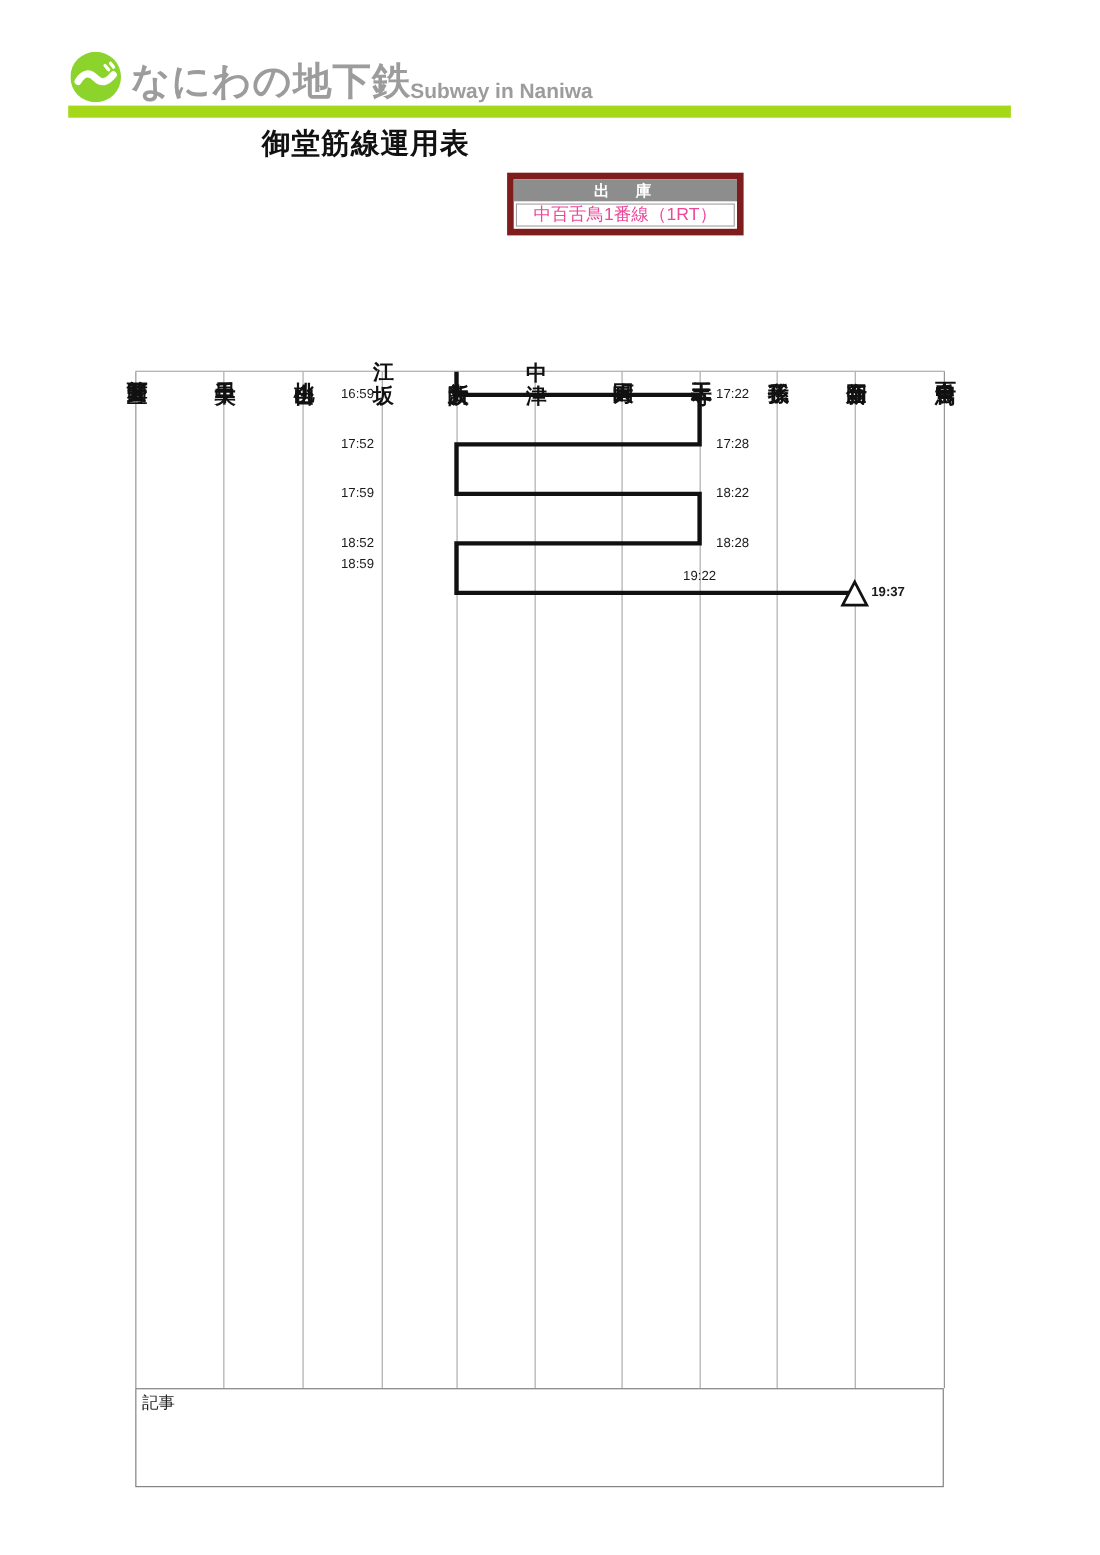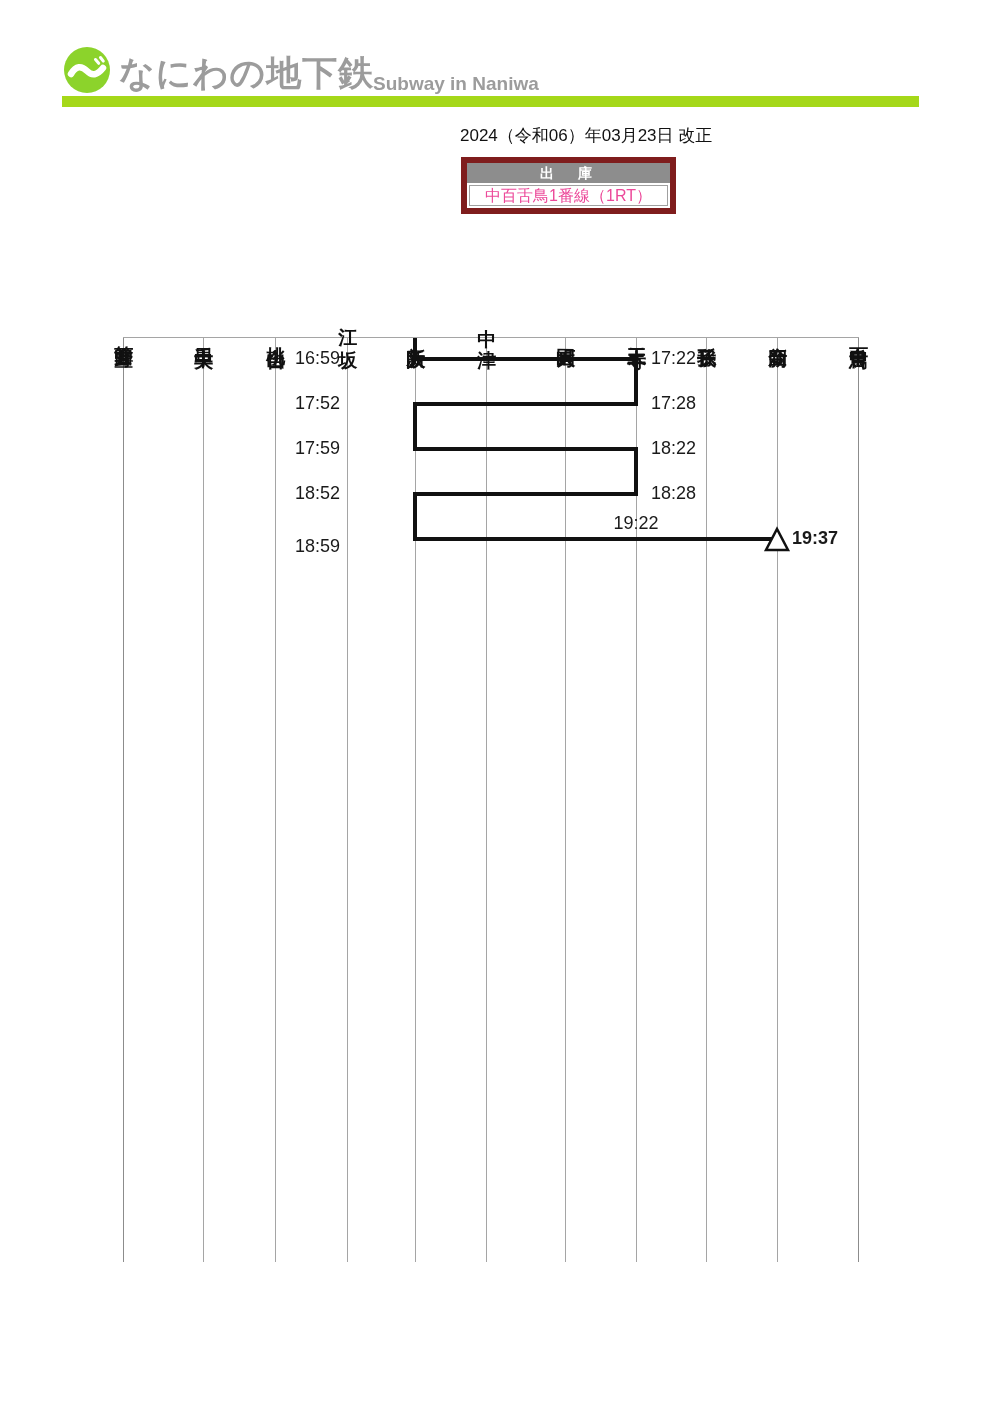--- a/index.html
+++ b/index.html
@@ -40,21 +40,21 @@
   .depot .bd{margin:2px;border:1px solid #a0a0a0;font-size:16px;text-align:center;
              line-height:19px;height:19px;white-space:nowrap;color:#ec4899;}
 
   
   .vline{position:absolute;width:1px;background:var(--grid-gray);}
   .vline.edge{background:#8c8c8c;}
   .hline-top{position:absolute;height:1px;background:var(--grid-gray);}
   .station-label{position:absolute;writing-mode:vertical-rl;text-orientation:upright;
                  font-size:19px;line-height:1.12;letter-spacing:1px;font-weight:600;
                  transform:translateX(-50%);color:#111;white-space:nowrap;}
-  .time-label{position:absolute;font-size:18px;height:22px;line-height:22px;white-space:nowrap;color:#1a1a1a;}
+  .time-label{position:absolute;font-size:12px;height:22px;line-height:22px;white-space:nowrap;color:#1a1a1a;}
   .time-label.bold{font-weight:bold;}
   .time-label.above{transform:translateX(-50%);}
   svg.diagram{position:absolute;overflow:visible;}
 
   
   .notes{position:absolute;left:123px;top:1262px;width:733px;height:88px;border:1px solid #777;
          font-size:15px;color:#222;box-sizing:content-box;}
   .notes .lbl{display:inline-block;margin:3px 0 0 5px;}
 </style>
 </head>
@@ -64,21 +64,21 @@
 
   <svg class="logo" viewBox="0 0 46 46">
     <circle cx="23" cy="23" r="23" fill="#8cd32b"></circle>
     <path d="M7 27 C 12 18.5, 17.5 18.5, 23 24 C 28 29, 33 28.5, 39 21" fill="none" stroke="#fff" stroke-width="6.5" stroke-linecap="round"></path>
     <path d="M31.5 12.5 l3.2 3.8 M36.5 10.5 l2.8 3.6" fill="none" stroke="#fff" stroke-width="3" stroke-linecap="round"></path>
   </svg>
   <div class="brand-title">なにわの地下鉄</div>
   <div class="brand-sub">Subway in Naniwa</div>
   <div class="green-bar"></div>
 
-  <div class="revision">2024（令和06）年03月23日 改正</div>
+  <div class="doc-title">御堂筋線運用表</div>
 
 
   <div class="depot out">
     <div class="hd">出　庫</div>
     <div class="bd">中百舌鳥1番線（1RT）</div>
   </div>
 
   <div id="diagram">
       <div class="hline-top" style="left: 123px; top: 337px; width: 736px;"></div>
       <div class="vline edge" style="left: 123px; top: 338px; height: 924px;"></div>
@@ -108,19 +108,22 @@
         <polygon points="643,212 665,212 654,191" fill="#fff" stroke="var(--line-black)" stroke-width="2.5"></polygon>
       </svg>
       <div class="time-label" style="right: 593px; top: 347px; text-align: right;">16:59</div>
       <div class="time-label" style="left: 651px; top: 347px;">17:22</div>
       <div class="time-label" style="right: 593px; top: 392px; text-align: right;">17:52</div>
       <div class="time-label" style="left: 651px; top: 392px; text-align: right;">17:28</div>
       <div class="time-label" style="right: 593px; top: 437px; text-align: right;">17:59</div>
       <div class="time-label" style="left: 651px; top: 437px;">18:22</div>
       <div class="time-label" style="right: 593px; top: 482px; text-align: left;">18:52</div>
       <div class="time-label" style="left: 651px; top: 482px;">18:28</div>
-      <div class="time-label" style="right: 593px; top: 535px; text-align: right;">18:59</div>
+      <div class="time-label" style="right: 593px; top: 501px; text-align: right;">18:59</div>
       <div class="time-label above" style="left: 636px; top: 512px;">19:22</div>
       <div class="time-label bold" style="left: 792px; top: 527px;">19:37</div>
     </div>
 
+  <div class="notes">
+    <span class="lbl">記事</span>
+  </div>
 
 </div>
 
 </body></html>

